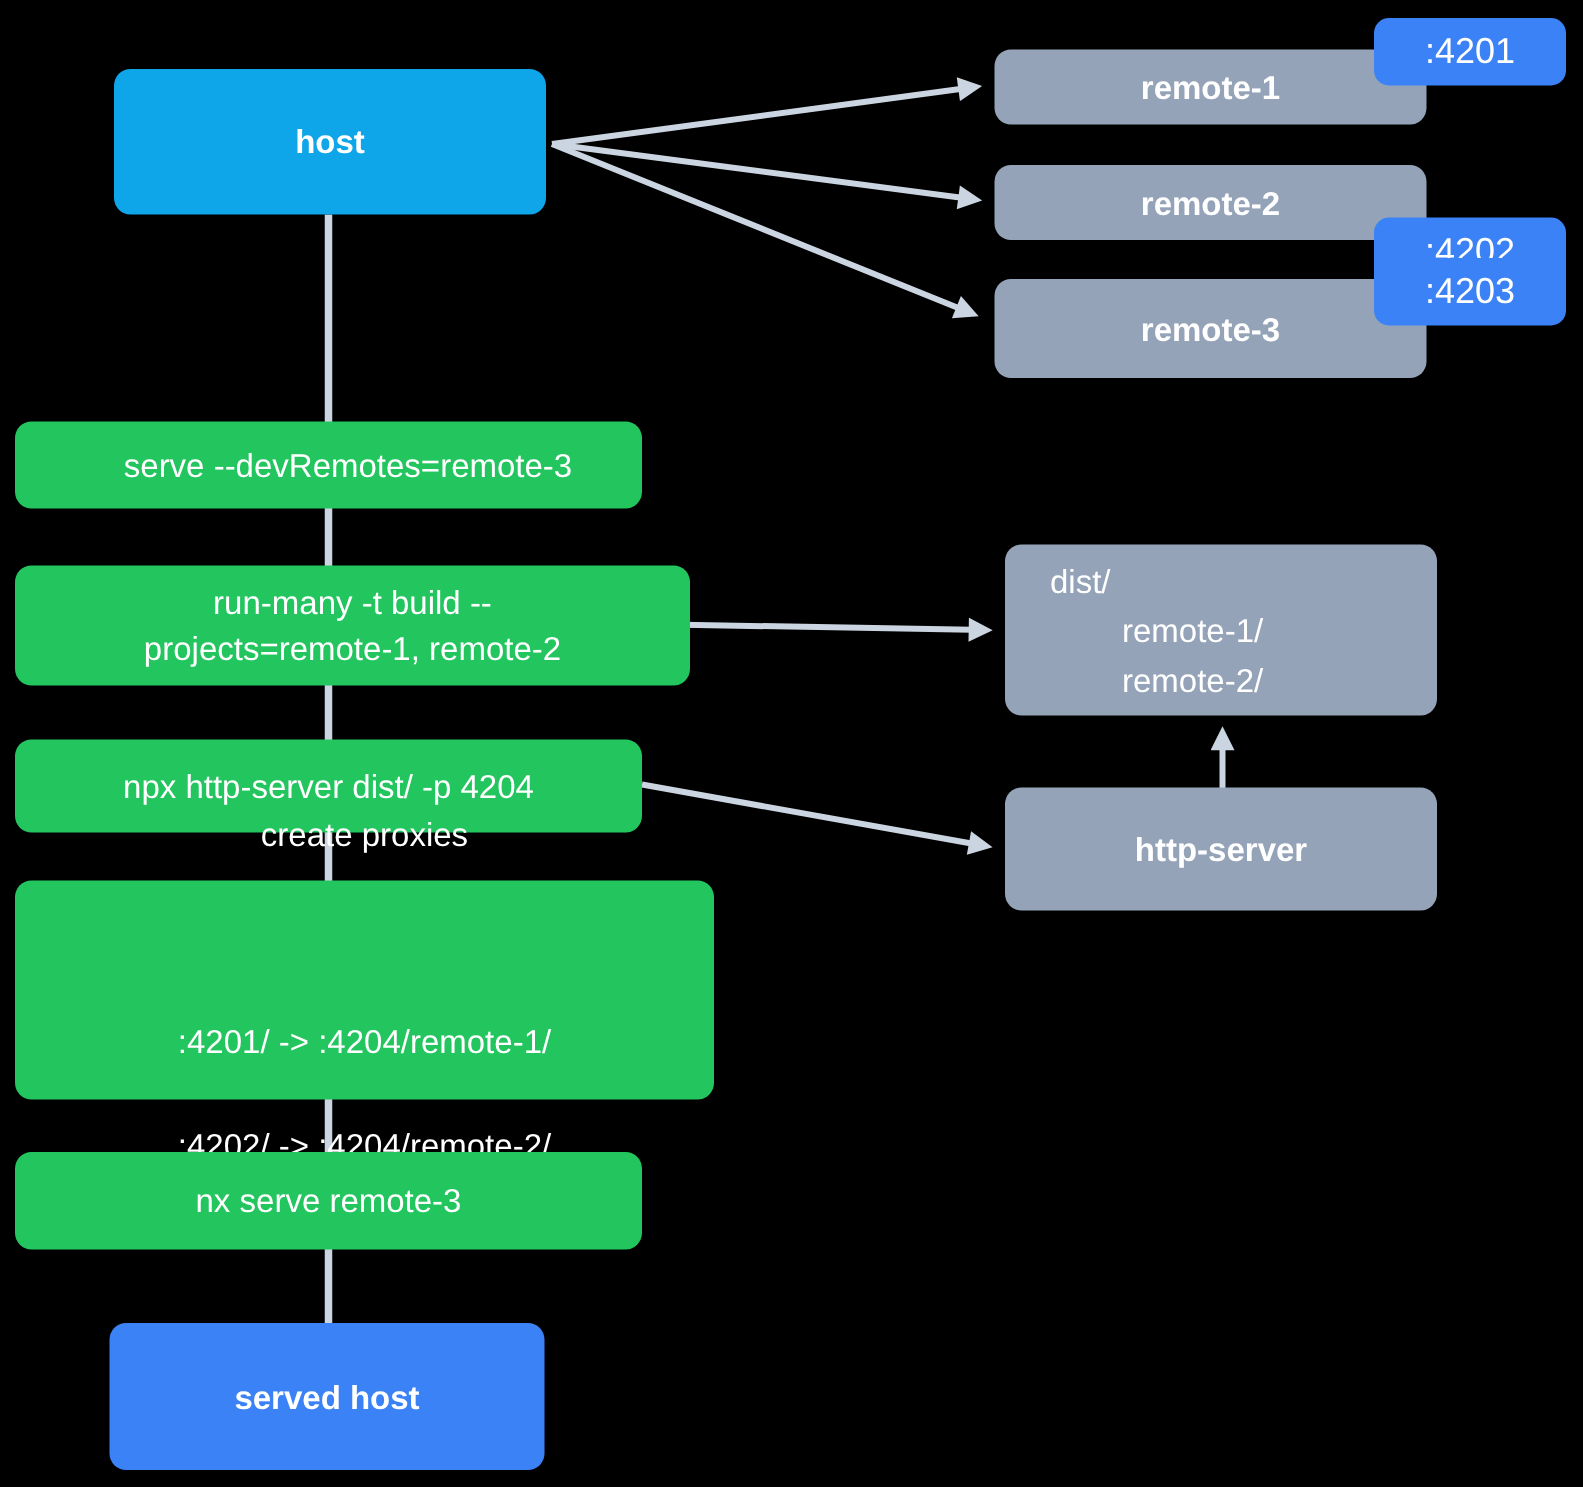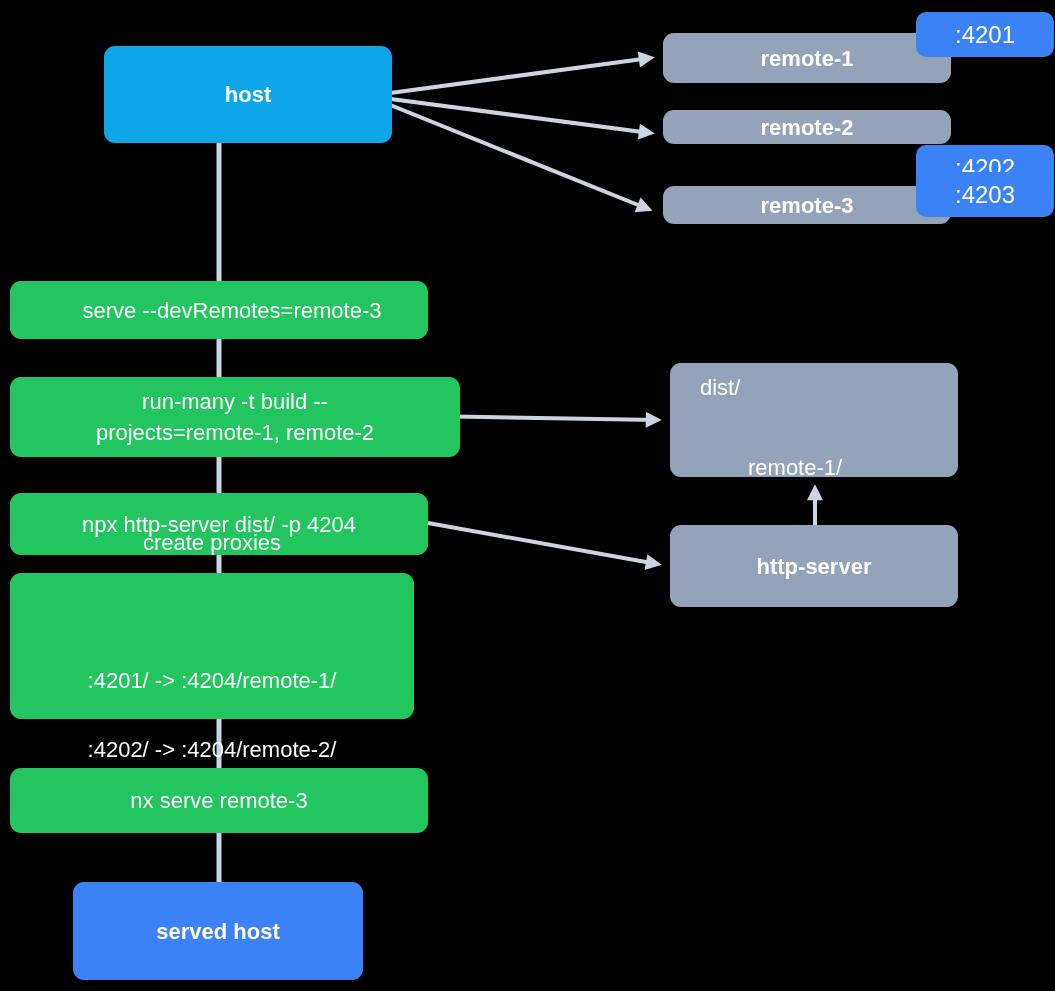--- a/index.html
+++ b/index.html
@@ -38,37 +38,36 @@
     align-items: center;
     justify-content: center;
     flex-direction: column;
     font-size: 22px;
     line-height: 31px;
     color: var(--color-text, #fff);
     text-align: left;
     box-sizing: border-box;
   }
   .bold { font-weight: bold; }
-  .host-box   { background: var(--color-host, #0ea5e9); margin-left: 28px; }
+  .host-box   { background: var(--color-host, #0ea5e9); }
   .remote-box { background: var(--color-remote, #94a3b8); }
   .cmd-box    { background: var(--color-command, #22c55e); }
   .servedhost-box { background: var(--color-served-host, #3b82f6); }
   .httpserver-box { background: var(--color-remote, #94a3b8); }
   .dist-box {
     background: var(--color-remote, #94a3b8);
     align-items: flex-start;
     justify-content: flex-start;
     text-align: left;
     padding: 8px 0 0 30px;
     line-height: 33px;
-    gap: 47px;
   }
   .badge {
     position: absolute;
-    width: 138px;
+    width: 128px;
     height: 45px;
     border-radius: 10px;
     background: var(--color-port-badge, #3b82f6);
     display: flex;
     align-items: center;
     justify-content: center;
     font-size: 24px;
     color: var(--color-text, #fff);
   }
   .line-span {
@@ -102,48 +101,48 @@
     <span class="line-span">host</span>
   </div>
 
   <div class="box remote-box bold" style="left:663px; top:33px; width:288px; height:50px;">
     <span class="line-span">remote-1</span>
   </div>
   <div class="badge" style="left:916px; top:12px;">
     <span>:4201</span>
   </div>
 
-  <div class="box remote-box bold" style="left:663px; top:110px; width:288px; height:34px;">
+  <div class="box remote-box bold" style="left:663px; top:110px; width:288px; height:50px;">
     <span class="line-span">remote-2</span>
   </div>
   <div class="badge" style="left:916px; top:97px;margin-top:48px;">
     <span>:4202</span>
   </div>
 
-  <div class="box remote-box bold" style="left:663px; top:186px; width:288px; height:38px;">
+  <div class="box remote-box bold" style="left:663px; top:186px; width:288px; height:66px;">
     <span class="line-span">remote-3</span>
   </div>
   <div class="badge" style="left:916px; top:172px;">
     <span>:4203</span>
   </div>
 
   <div class="box cmd-box" style="left:10px; top:281px; width:418px; height:58px;padding-left:26px;">
     <span class="line-span">serve --devRemotes=remote-3</span>
   </div>
 
   <div class="box cmd-box" style="left:10px; top:377px; width:450px; height:80px;">
     <span class="line-span">run-many -t build --</span>
     <span class="line-span">projects=remote-1, remote-2</span>
   </div>
 
   <div class="box cmd-box" style="left:10px; top:493px; width:418px; height:62px;">
     <span class="line-span">npx http-server dist/ -p 4204</span>
   </div>
 
-  <div class="box cmd-box" style="left:10px; top:573px; width:404px; height:146px;gap:38px;">
+  <div class="box cmd-box" style="left:10px; top:587px; width:466px; height:146px;gap:38px;">
     <span class="line-span">create proxies</span>
     <span class="line-span"></span>
     <span class="line-span">:4201/ -&gt; :4204/remote-1/</span>
     <span class="line-span">:4202/ -&gt; :4204/remote-2/</span>
   </div>
 
   <div class="box cmd-box" style="left:10px; top:768px; width:418px; height:65px;">
     <span class="line-span">nx serve remote-3</span>
   </div>
 

